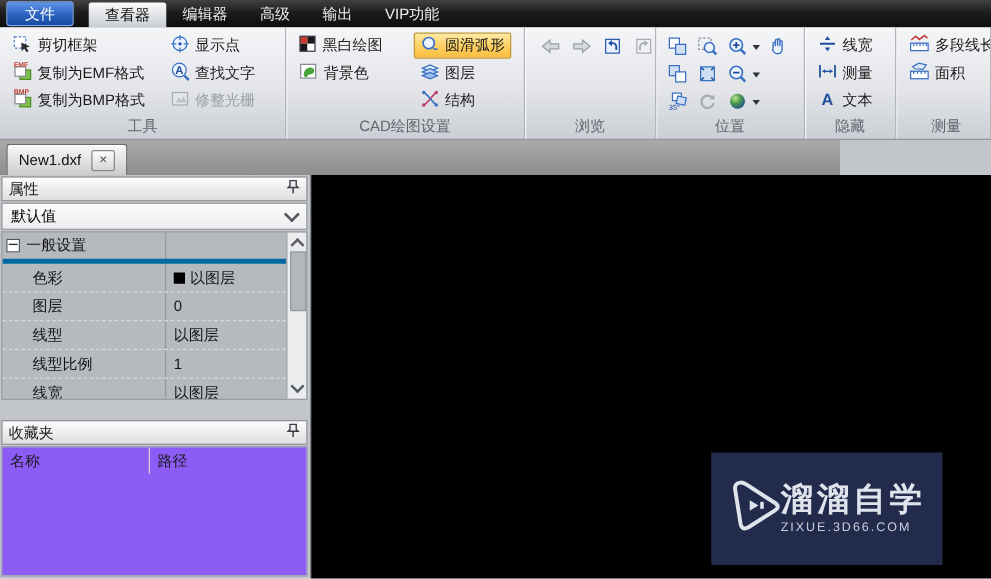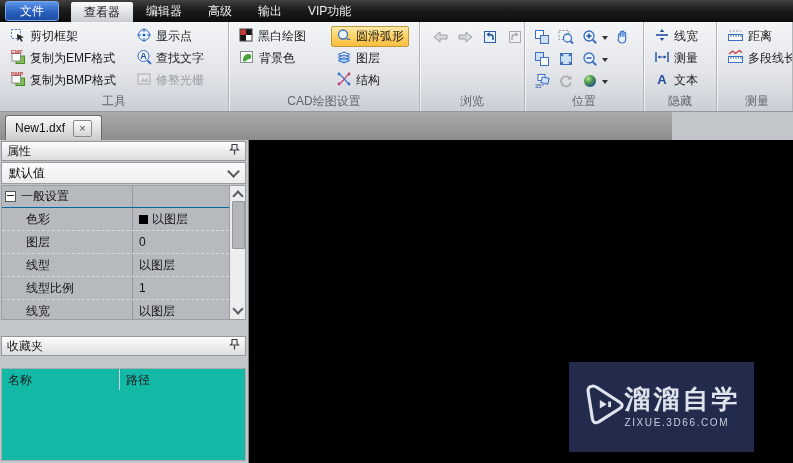--- a/index.html
+++ b/index.html
@@ -57,21 +57,21 @@
   .grow.ghead .lab{padding-left:3px;font-size:12px}
   .minus{width:9px;height:9px;background:#fff;border:1px solid #55595e;margin-right:5px;position:relative;flex:none}
   .minus::after{content:"";position:absolute;left:1px;right:1px;top:3px;height:1px;background:#222}
   .swatch{width:9px;height:9px;background:#000;flex:none}
   .scroll{position:absolute;right:0;top:0;bottom:0;width:16px;box-sizing:border-box;background:#ecedee;border-left:1px solid #9a9da2;
           display:flex;flex-direction:column;align-items:center;justify-content:space-between;padding:4px 0}
   .chup{width:6px;height:6px;border-left:2px solid #5a5e63;border-top:2px solid #5a5e63;transform:rotate(45deg);margin-top:2px}
   .chdn{width:6px;height:6px;border-right:2px solid #5a5e63;border-bottom:2px solid #5a5e63;transform:rotate(45deg);margin-bottom:2px}
   .thumb{position:absolute;left:2px;width:11px;top:15px;height:46px;background:#b3b7bb;border:1px solid #96989b;border-radius:1px}
   .favhead{margin-top:16px}
-  .favbody{flex:1;margin-top:12px;background:#14b8a6;border:1px solid #a6a9ad;display:flex;flex-direction:column;overflow:hidden}
+  .favbody{flex:1;margin-top:1px;background:#8b5cf6;border:1px solid #a6a9ad;display:flex;flex-direction:column;overflow:hidden}
   .favcols{height:21px;flex:none;display:flex;font-size:12px;color:#1a1a1a}
   .favc1{width:118px;box-sizing:border-box;padding:3px 6px;border-right:1px solid #d2d2d2}
   .favc2{flex:1;padding:3px 6px}
   .favlist{flex:1}
 
   
   .canvas{position:absolute;left:249px;top:140px;right:0;bottom:0;background:#000}
   .wm{position:absolute;left:320px;top:222px;width:185px;height:90px;background:#232b4d;
       display:flex;align-items:center;justify-content:center;}
   .wmtxt{display:flex;flex-direction:column}
@@ -337,33 +337,33 @@
               <text x="8" y="13" text-anchor="middle" font-size="13" font-weight="bold" fill="#1d4e9e">A</text>
             </svg></span>
         <span>文本</span>
       </div>
       <div class="glabel">隐藏</div>
     </div>
 
     <div class="rgroup">
       <div class="rbtn">
         <span><svg width="17" height="16">
-              <path d="M2 4h13" stroke="#9aa0a6" stroke-dasharray="2 1.5"></path>
-              <rect x="1.5" y="7.5" width="14" height="6" fill="#fff" stroke="#3a6fc4"></rect>
-              <path d="M4 7.5v2.5M6.5 7.5v2M9 7.5v2.5M11.5 7.5v2M14 7.5v2.5" stroke="#3a6fc4"></path>
-            </svg></span>
-        <span>距离</span>
-      </div>
-      <div class="rbtn">
-        <span><svg width="17" height="16">
               <path d="M2 5l3.5-3 3 2.5 4-3 2.5 2" fill="none" stroke="#c43c36" stroke-width="1.3"></path>
               <rect x="1.5" y="7.5" width="14" height="6" fill="#fff" stroke="#3a6fc4"></rect>
               <path d="M4 7.5v2.5M6.5 7.5v2M9 7.5v2.5M11.5 7.5v2M14 7.5v2.5" stroke="#3a6fc4"></path>
             </svg></span>
         <span>多段线长</span>
+      </div>
+      <div class="rbtn">
+        <span><svg width="17" height="16">
+              <path d="M3 4.5L8 1.5l6 1.5-2.5 3.5-6.5-.5z" fill="#dce9fb" stroke="#3a6fc4"></path>
+              <rect x="1.5" y="8" width="14" height="6" fill="#fff" stroke="#3a6fc4"></rect>
+              <path d="M4 8v2.2M7 8v2M10 8v2.2M13 8v2" stroke="#3a6fc4"></path>
+            </svg></span>
+        <span>面积</span>
       </div>
       <div class="glabel" style="text-align:left;padding-left:28px">测量</div>
     </div>
   </div>
 
   <div class="tabbar">
     <div class="doctab">
       <span>New1.dxf</span>
       <span class="closeb">×</span>
     </div>
@@ -378,21 +378,21 @@
           </svg></span>
     </div>
     <div class="combo">
       <span>默认值</span>
       <span class="chev"></span>
     </div>
 
     <div class="grid">
       <div class="vline"></div>
       <div class="grows">
-        <div class="grow ghead" style="height:21px;border-bottom:1px solid #0369a1">
+        <div class="grow ghead" style="height:21px;border-bottom:4px solid #0369a1">
           <span class="lab">
               <span class="minus"></span>
             <span>一般设置</span>
             </span>
         </div>
         <div class="grow">
           <span class="lab">色彩</span>
           <span class="val">
               <span class="swatch"></span>
             <span>以图层</span>

